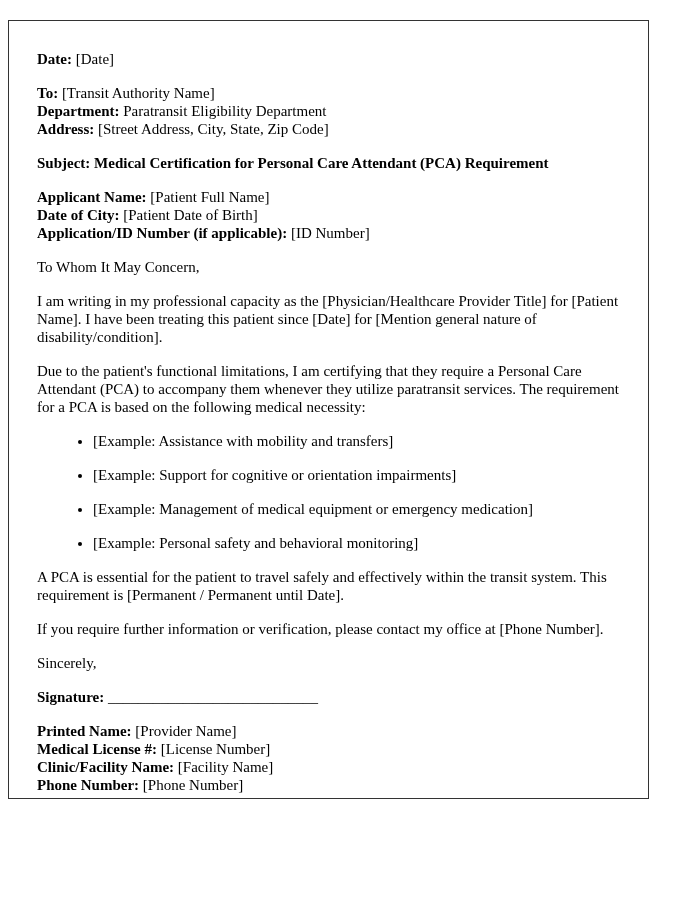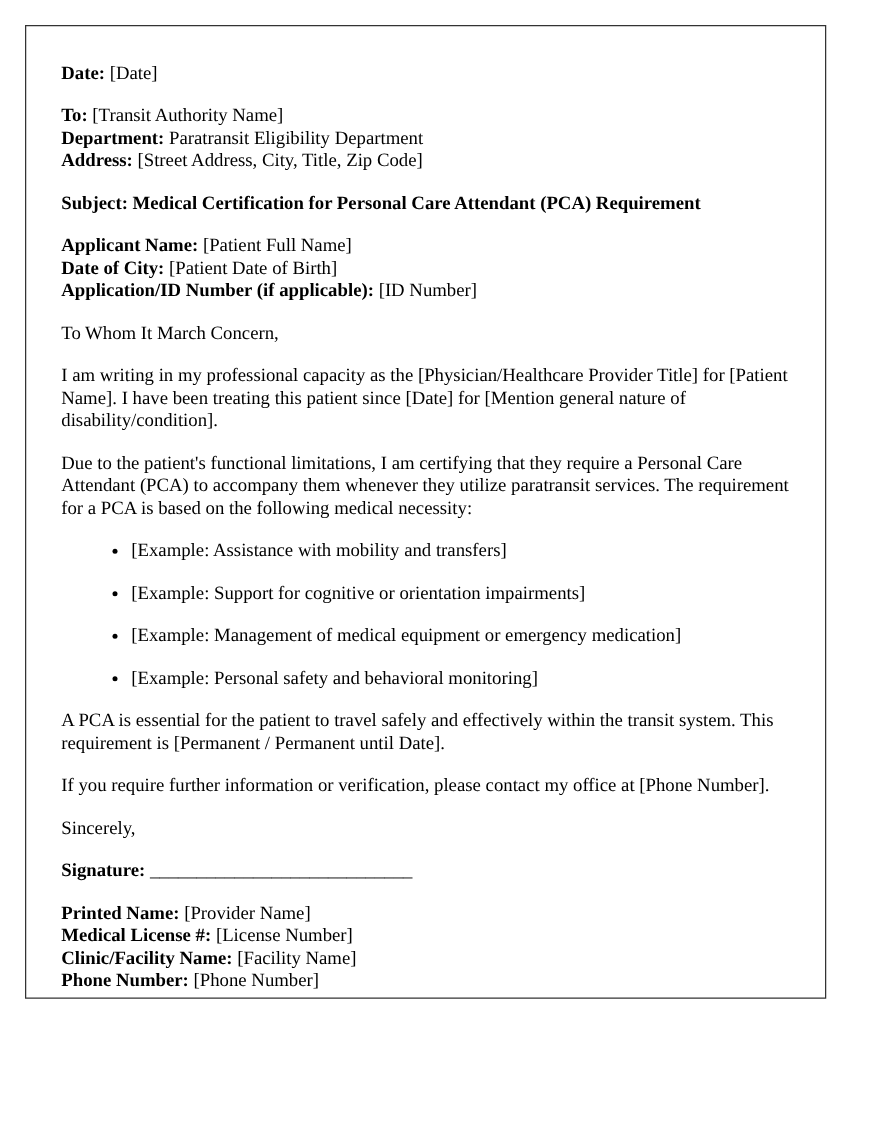--- a/index.html
+++ b/index.html
@@ -11,21 +11,21 @@
       width: 700px;
       height: 900px;
       position: relative;
       font-family: "Liberation Serif", "DejaVu Serif", serif;
       font-size: 15px;
       line-height: 18px;
       color: #000000;
     }
     .letter {
       position: absolute;
-      left: 20px;
+      left: 8px;
       top: 20px;
       width: 641px;
       height: 779px;
       box-sizing: border-box;
       border: 1px solid #333333;
       padding: 29px 28px 0 28px;
     }
     .para {
       margin: 0 0 16px 0;
     }
@@ -58,34 +58,34 @@
 
 <div class="letter">
 
   <div class="block">
     <span class="line"><b>Date:</b> <span>[Date]</span></span>
   </div>
 
   <div class="block">
     <span class="line"><b>To:</b> <span>[Transit Authority Name]</span></span>
     <span class="line"><b>Department:</b> <span>Paratransit Eligibility Department</span></span>
-    <span class="line"><b>Address:</b> <span>[Street Address, City, Title, Zip Code]</span></span>
+    <span class="line"><b>Address:</b> <span>[Street Address, City, State, Zip Code]</span></span>
   </div>
 
   <div class="block bold">
     <span class="line"><span>Subject:</span> <span>Medical Certification for Personal Care Attendant (PCA) Requirement</span></span>
   </div>
 
   <div class="block">
     <span class="line"><b>Applicant Name:</b> <span>[Patient Full Name]</span></span>
     <span class="line"><b>Date of City:</b> <span>[Patient Date of Birth]</span></span>
     <span class="line"><b>Application/ID Number (if applicable):</b> <span>[ID Number]</span></span>
   </div>
 
-  <p class="para">To Whom It March Concern,</p>
+  <p class="para">To Whom It May Concern,</p>
 
   <p class="para">I am writing in my professional capacity as the [Physician/Healthcare Provider Title] for [Patient Name]. I have been treating this patient since [Date] for [Mention general nature of disability/condition].</p>
 
   <p class="para">Due to the patient's functional limitations, I am certifying that they require a Personal Care Attendant (PCA) to accompany them whenever they utilize paratransit services. The requirement for a PCA is based on the following medical necessity:</p>
 
   <ul class="needs">
     <li>[Example: Assistance with mobility and transfers]</li>
     <li>[Example: Support for cognitive or orientation impairments]</li>
     <li>[Example: Management of medical equipment or emergency medication]</li>
     <li>[Example: Personal safety and behavioral monitoring]</li>

